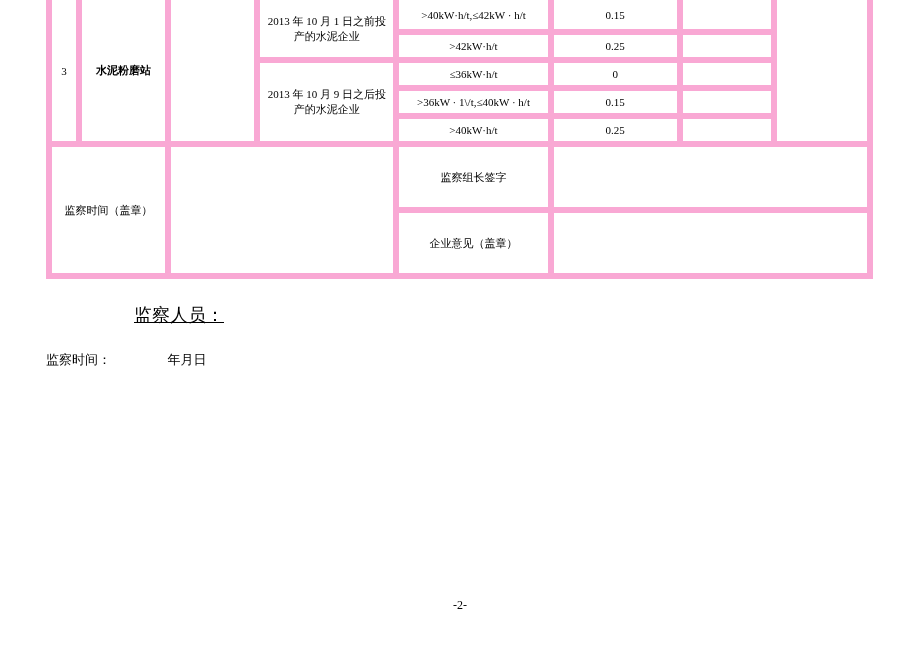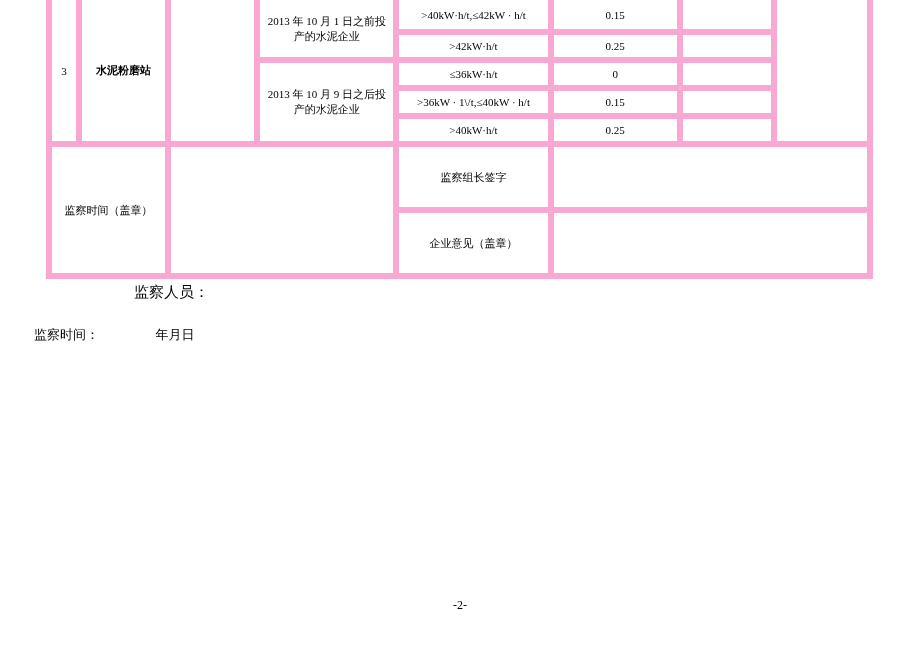--- a/index.html
+++ b/index.html
@@ -63,30 +63,31 @@
       height: 28px;
     }
     .sig-label {
       height: 66px;
     }
     .enterprise-opinion {
       width: 120px;
     }
     .footer-text {
       margin-left: 46px;
-      margin-top: 4px;
-      font-size: 15px;
+      margin-top: 24px;
+      font-size: 18px;
+      text-decoration: underline;
     }
     .inspect-label {
       margin-left: 88px;
     }
     .inspect-time {
       margin-top: 24px;
       font-size: 13px;
-      margin-left: 34px;
+      margin-left: 46px;
     }
     .page-num {
       position: absolute;
       bottom: 38px;
       width: 100%;
       text-align: center;
       font-size: 12px;
     }
     .no-top-border {
       border-top: none;

